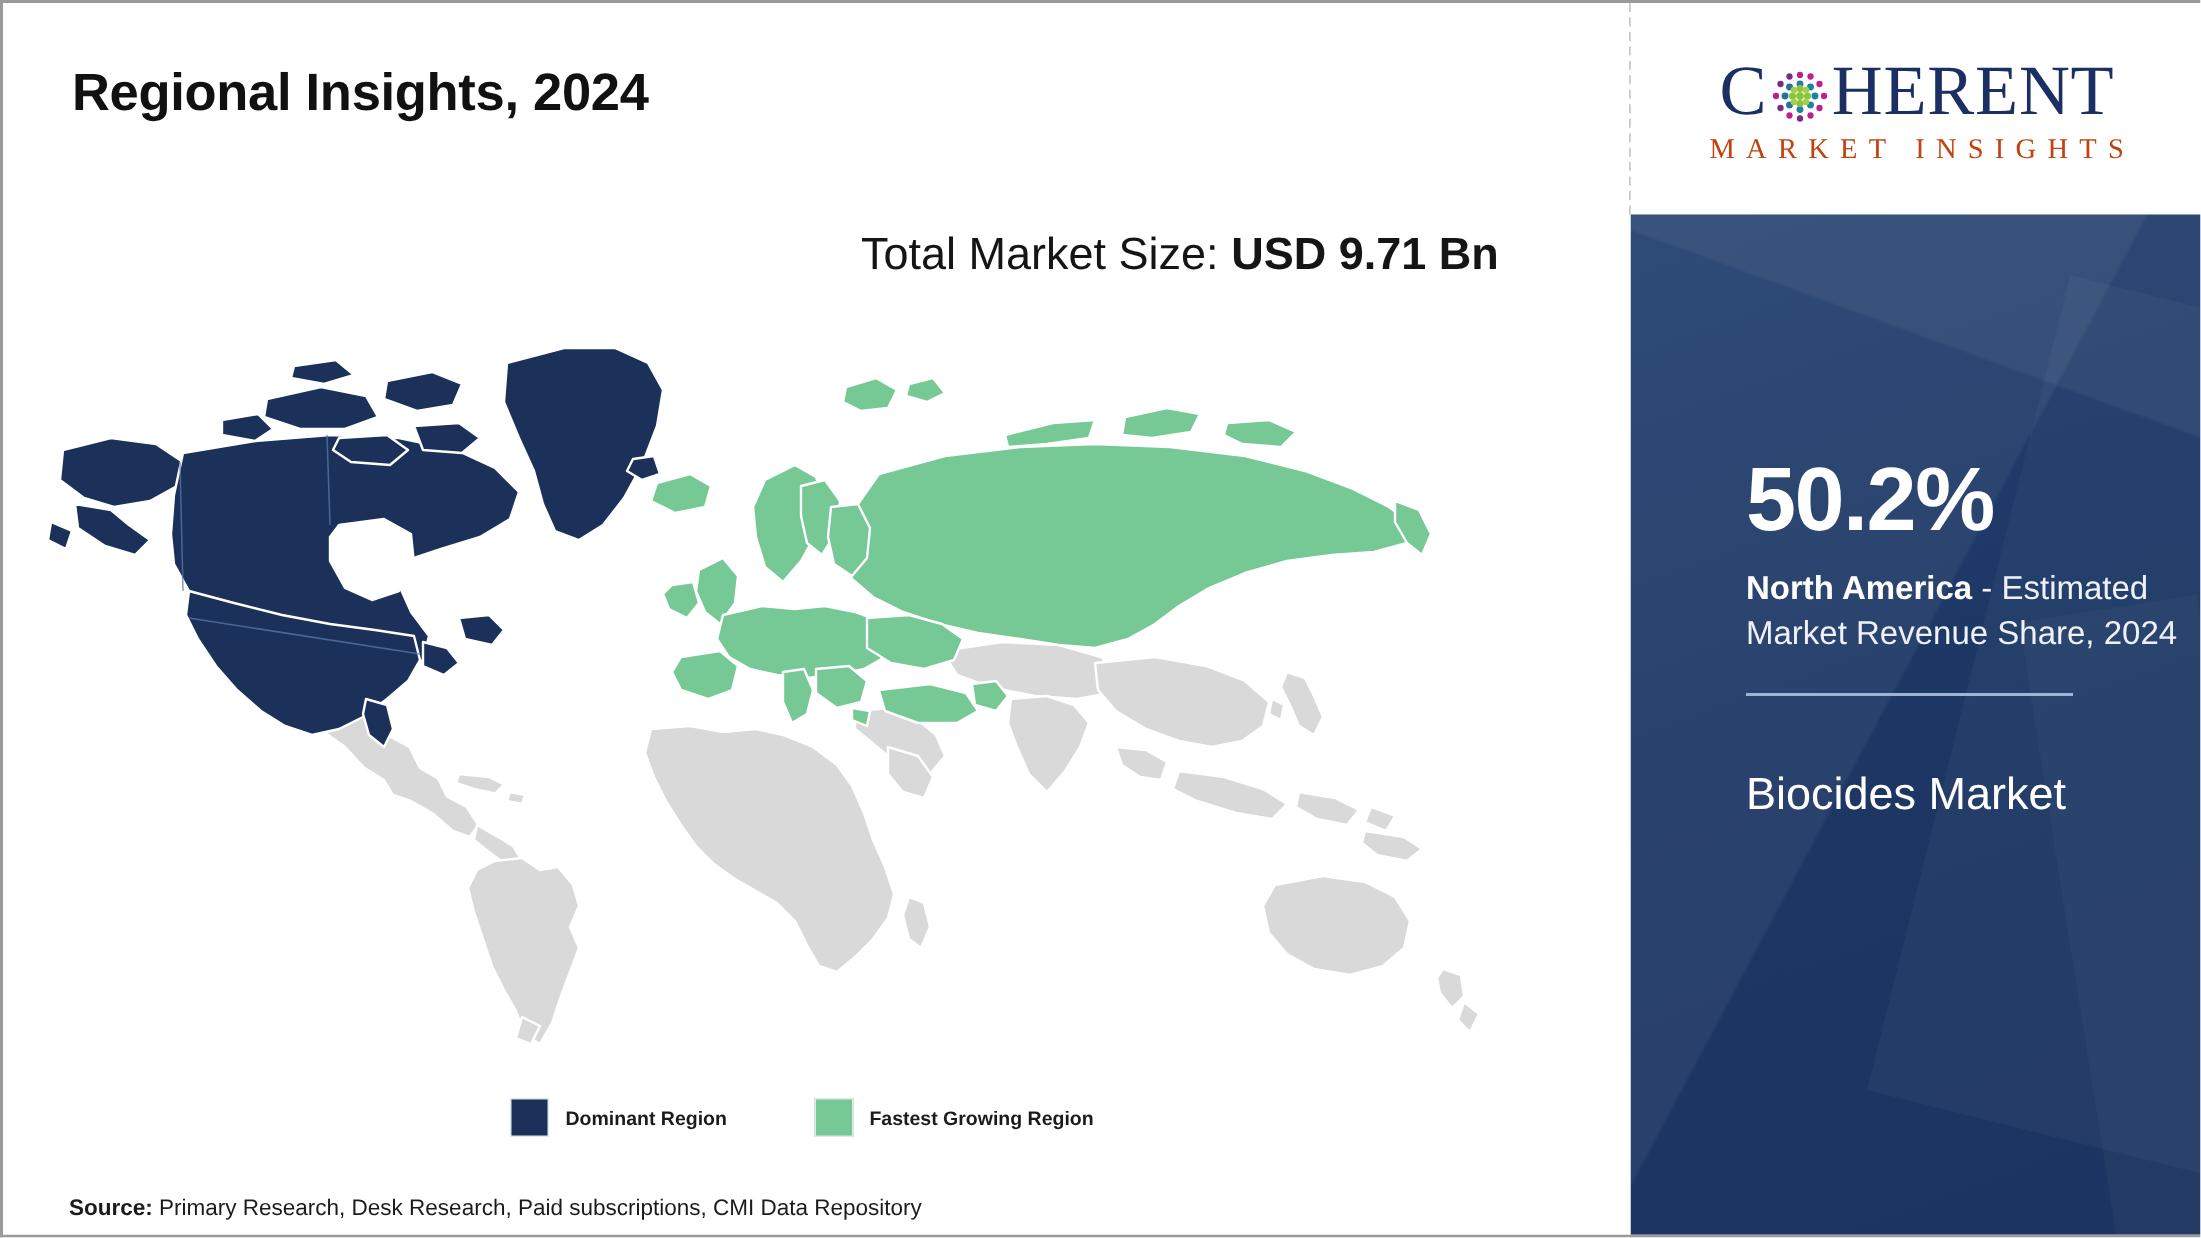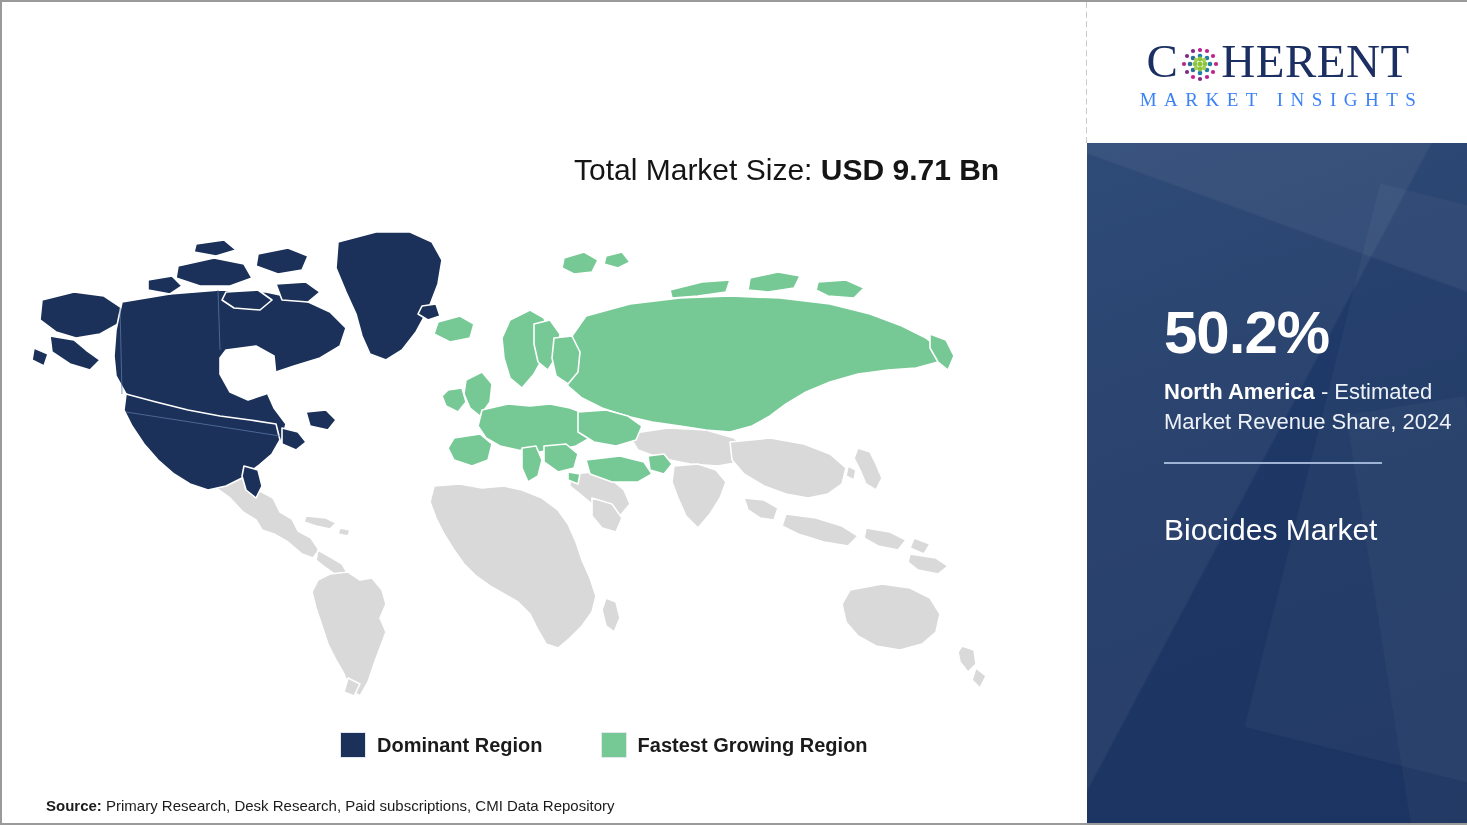--- a/index.html
+++ b/index.html
@@ -82,21 +82,21 @@
     gap: 11px;
   }
   .legend-swatch {
     width: 26px;
     height: 26px;
     border: 1px solid #e2e6ee;
     box-sizing: border-box;
     flex: 0 0 auto;
   }
   .legend-label {
-    font-size: 20px;
+    font-size: 13px;
     font-weight: bold;
     color: #1b1b1b;
     white-space: nowrap;
   }
 
   
   .source {
     position: absolute;
     left: 44px;
     top: 795px;
@@ -156,21 +156,21 @@
     height: 40px;
     margin: 0 1px 0 1px;
     flex: 0 0 auto;
     position: relative;
     top: 2px;
   }
   .logo-globe svg { display: block; width: 100%; height: 100%; }
   .logo-tagline {
     margin-top: 4px;
     text-align: center;
-    color: #3b82f6;
+    color: #c2410c;
     font-family: "Liberation Serif", serif;
     font-size: 19px;
     letter-spacing: 7.5px;
     padding-left: 7px;
     white-space: nowrap;
   }
 
   .brand-panel {
     position: absolute;
     left: 0;
@@ -243,20 +243,21 @@
     width: 280px;
   }
 </style>
 </head>
 <body>
 
 <div id="infographic">
 
   <div class="left-pane">
 
+    <div class="page-title">Regional Insights, 2024</div>
 
     <div class="market-size">
       <span>Total Market Size:</span>
       <span class="ms-value">USD 9.71 Bn</span>
     </div>
 
     <div class="map-wrap">
       <svg viewBox="0 0 1000 520" preserveAspectRatio="xMidYMid meet">
         <g stroke="#ffffff" stroke-width="1.6" stroke-linejoin="round">
 

